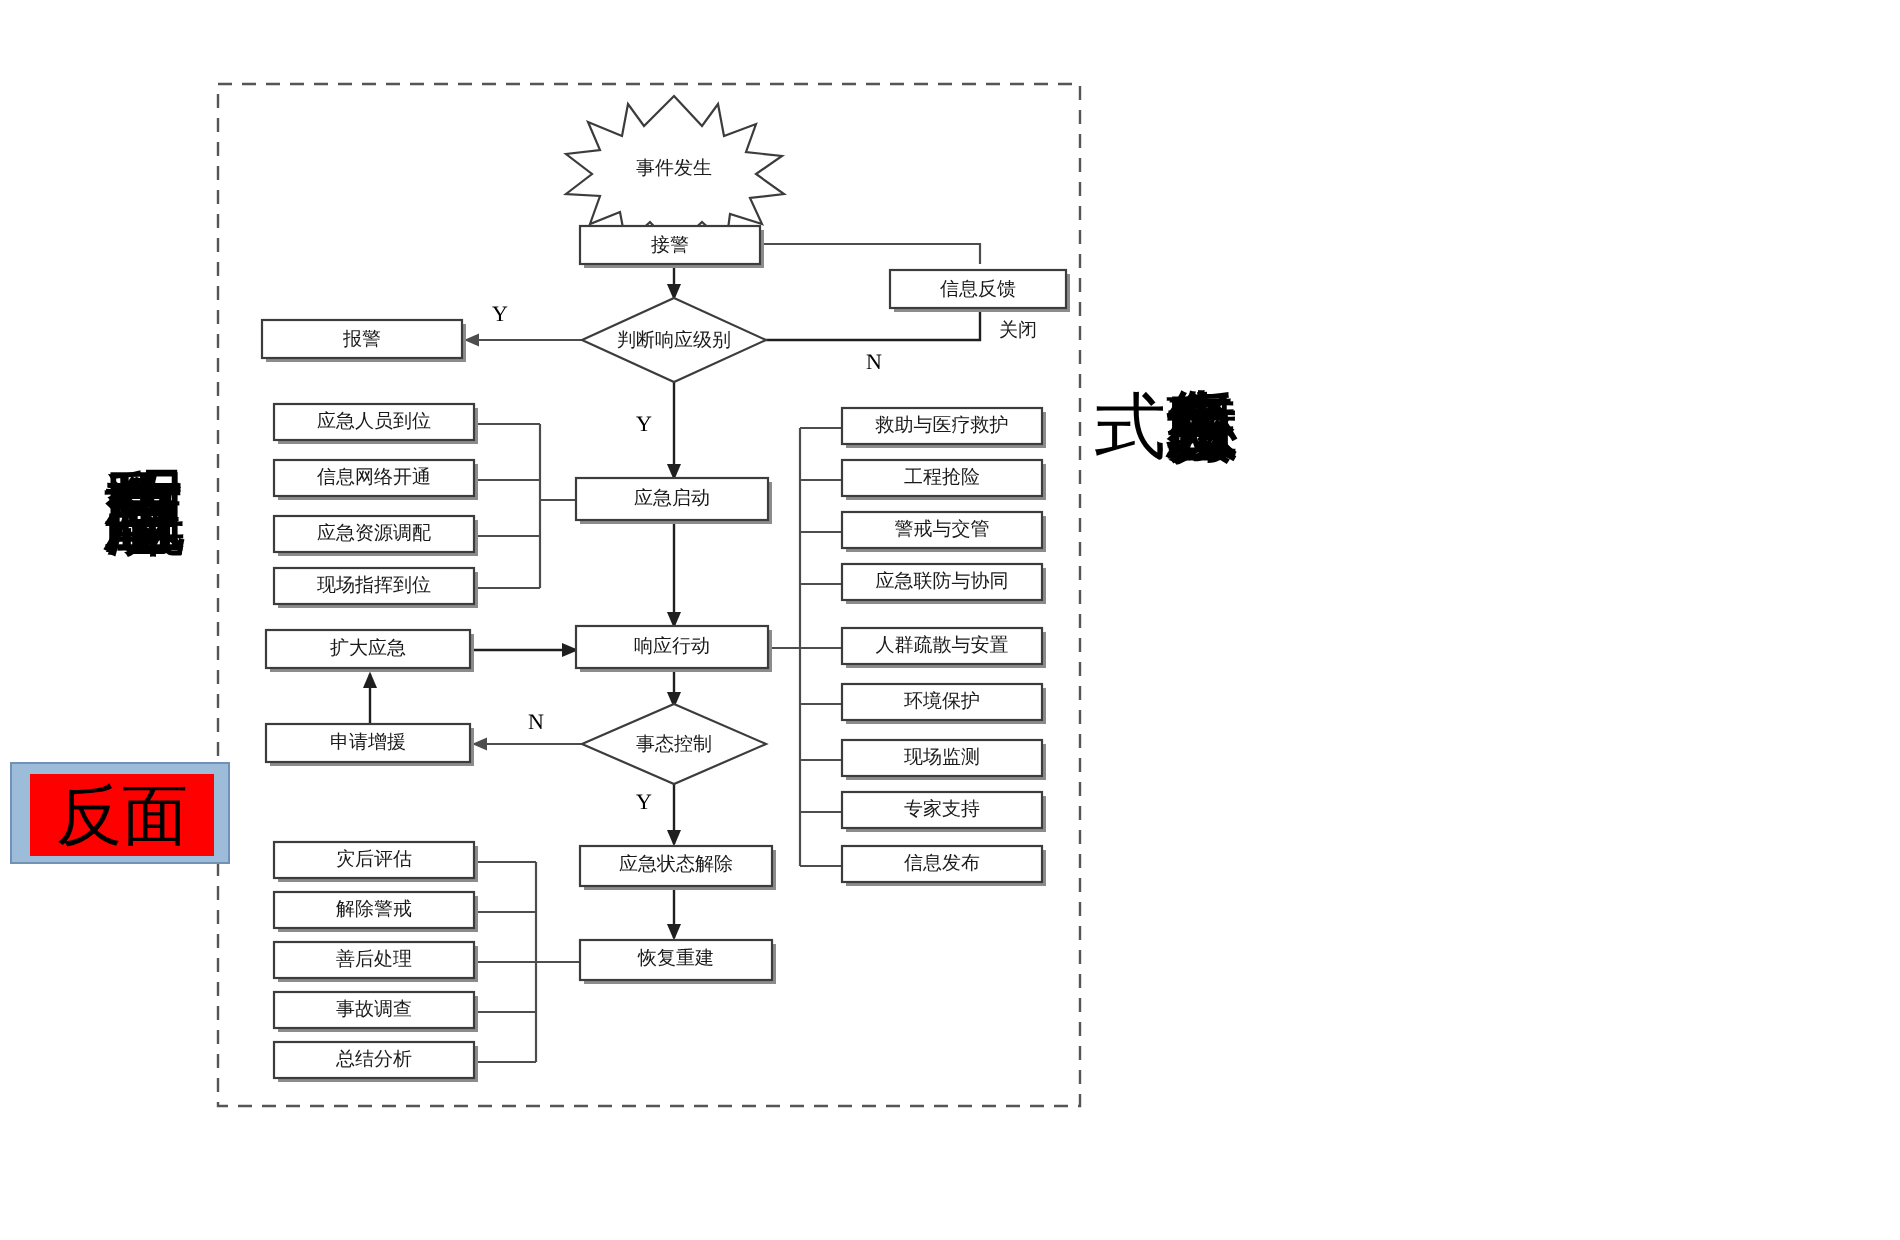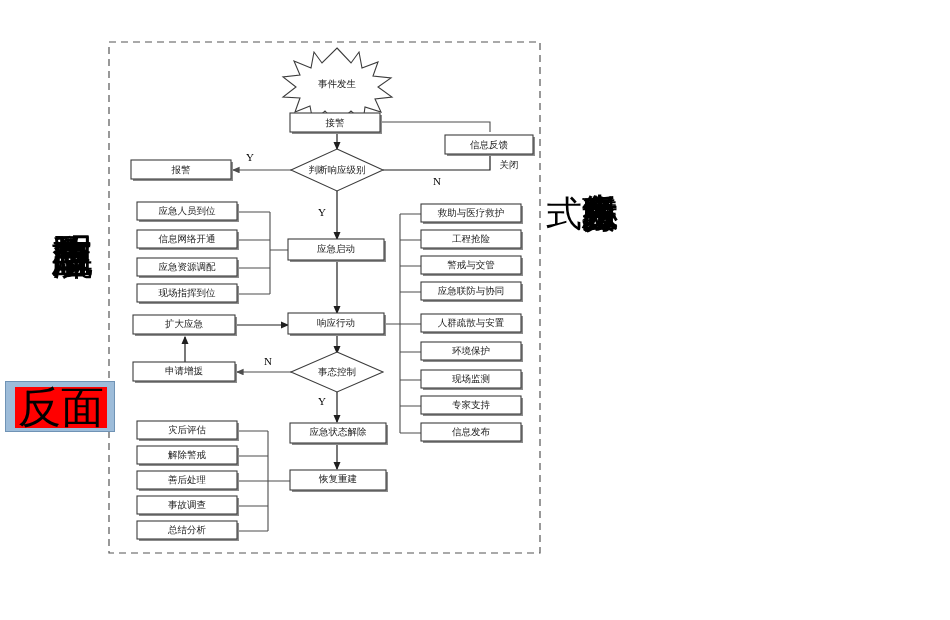--- a/index.html
+++ b/index.html
@@ -125,21 +125,21 @@
     top: 5px;
     width: 92px;
     height: 41px;
     background: #ff0000;
     display: flex;
     align-items: center;
     justify-content: center;
   }
   #highlight-text {
     font-family: "DejaVu Sans", "Liberation Sans", sans-serif;
-    font-size: 43px;
+    font-size: 33px;
     color: #000000;
     line-height: 1;
     white-space: nowrap;
   }
 </style>
 </head>
 <body>
 
 <div id="stage">
 

